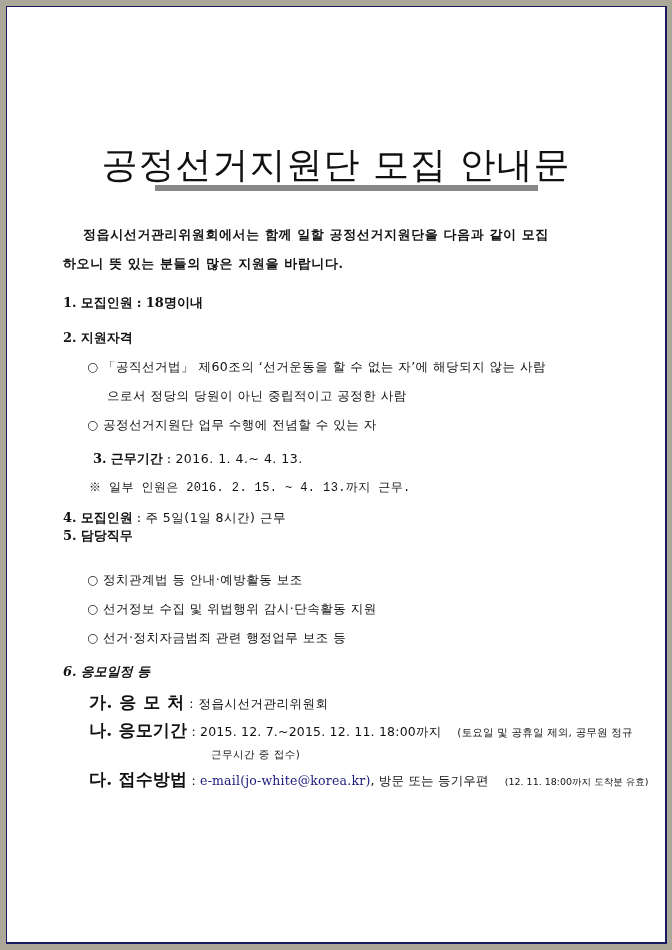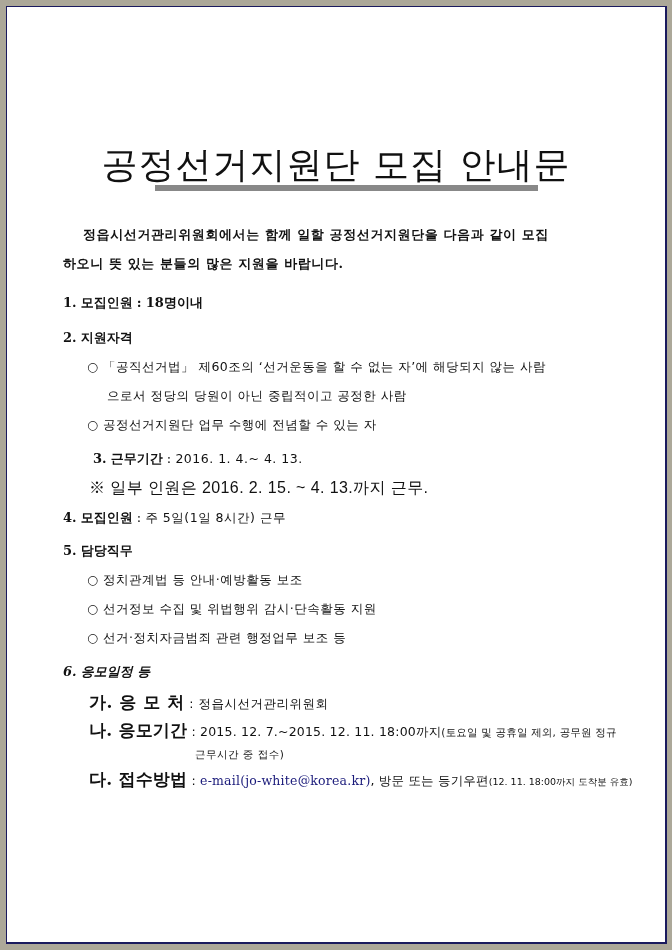--- a/index.html
+++ b/index.html
@@ -40,25 +40,26 @@
   }
   .sec {
     font-size: 13px; line-height: 18px;
   }
   .sec b { font-weight: bold; }
   .body-txt {
     font-family: "DejaVu Sans", "Liberation Sans", sans-serif;
     font-size: 12.5px; line-height: 18px; letter-spacing: 0.5px;
   }
   .note {
-    font-family: Liberation Sans, sans-serif;
-    font-size: 16px; line-height: 16px; letter-spacing: 0.4px;
+    font-family: Liberation Mono, monospace;
+    font-size: 12px; line-height: 16px; letter-spacing: 0.4px;
   }
   .small {
     font-size: 10.5px;
+    padding-left: 16px;
   }
   .email { color: #1a1a7a; font-family: "DejaVu Serif", "Liberation Serif", serif; }
   .lbl { font-weight: bold; font-family: "DejaVu Serif", "Liberation Serif", serif; font-size: 17px; }
 </style>
 </head>
 <body>
 
 <div class="page">
 
   <div class="abs title">공정선거지원단 모집 안내문</div>
@@ -96,21 +97,21 @@
   </div>
   <div class="abs note" style="left:82px; top:473px;">※ 일부 인원은 2016. 2. 15. ~ 4. 13.까지 근무.</div>
 
   <div class="abs sec" style="left:56px; top:502px;">
     <b>4.</b>
     <b>모집인원</b>
     <span>:</span>
     <span class="body-txt">주 5일(1일 8시간) 근무</span>
   </div>
 
-  <div class="abs sec" style="left:56px; top:535px;">
+  <div class="abs sec" style="left:56px; top:520px;">
     <b>5.</b>
     <b>담당직무</b>
   </div>
   <div class="abs body-txt" style="left:80px; top:564px;">
     <span>○</span>
     <span>정치관계법 등 안내·예방활동 보조</span>
   </div>
   <div class="abs body-txt" style="left:80px; top:622px;">
     <span>○</span>
     <span>선거·정치자금범죄 관련 행정업무 보조 등</span>

